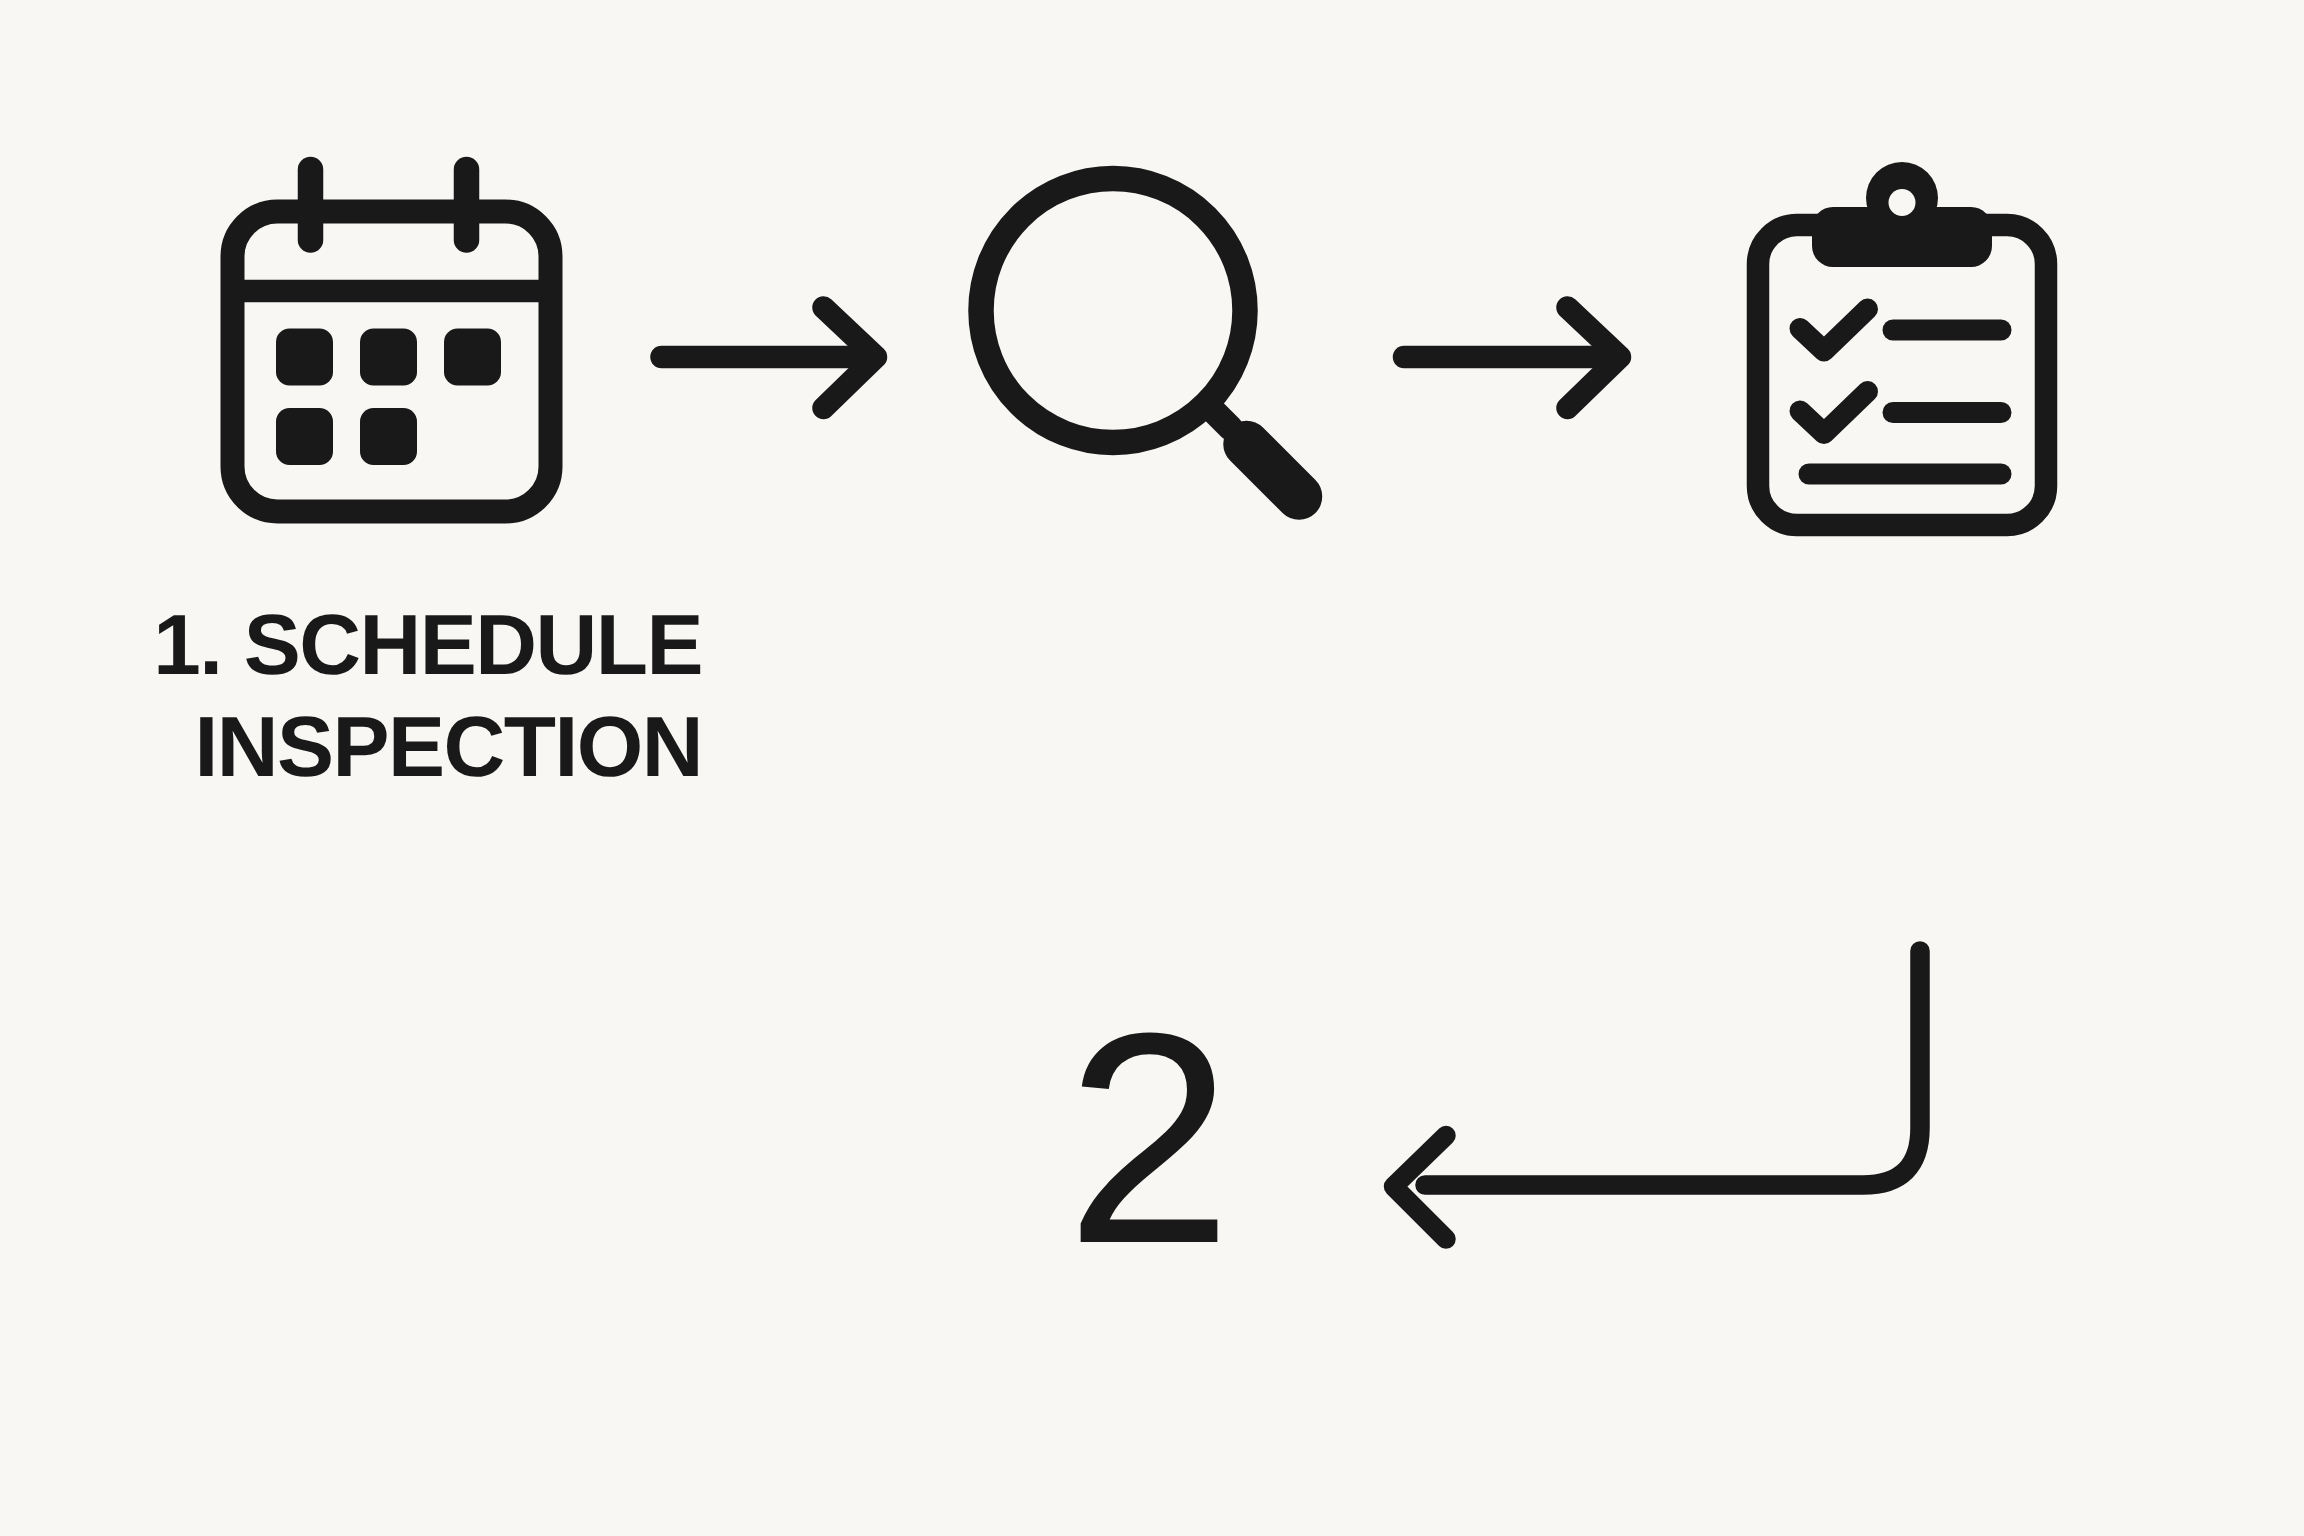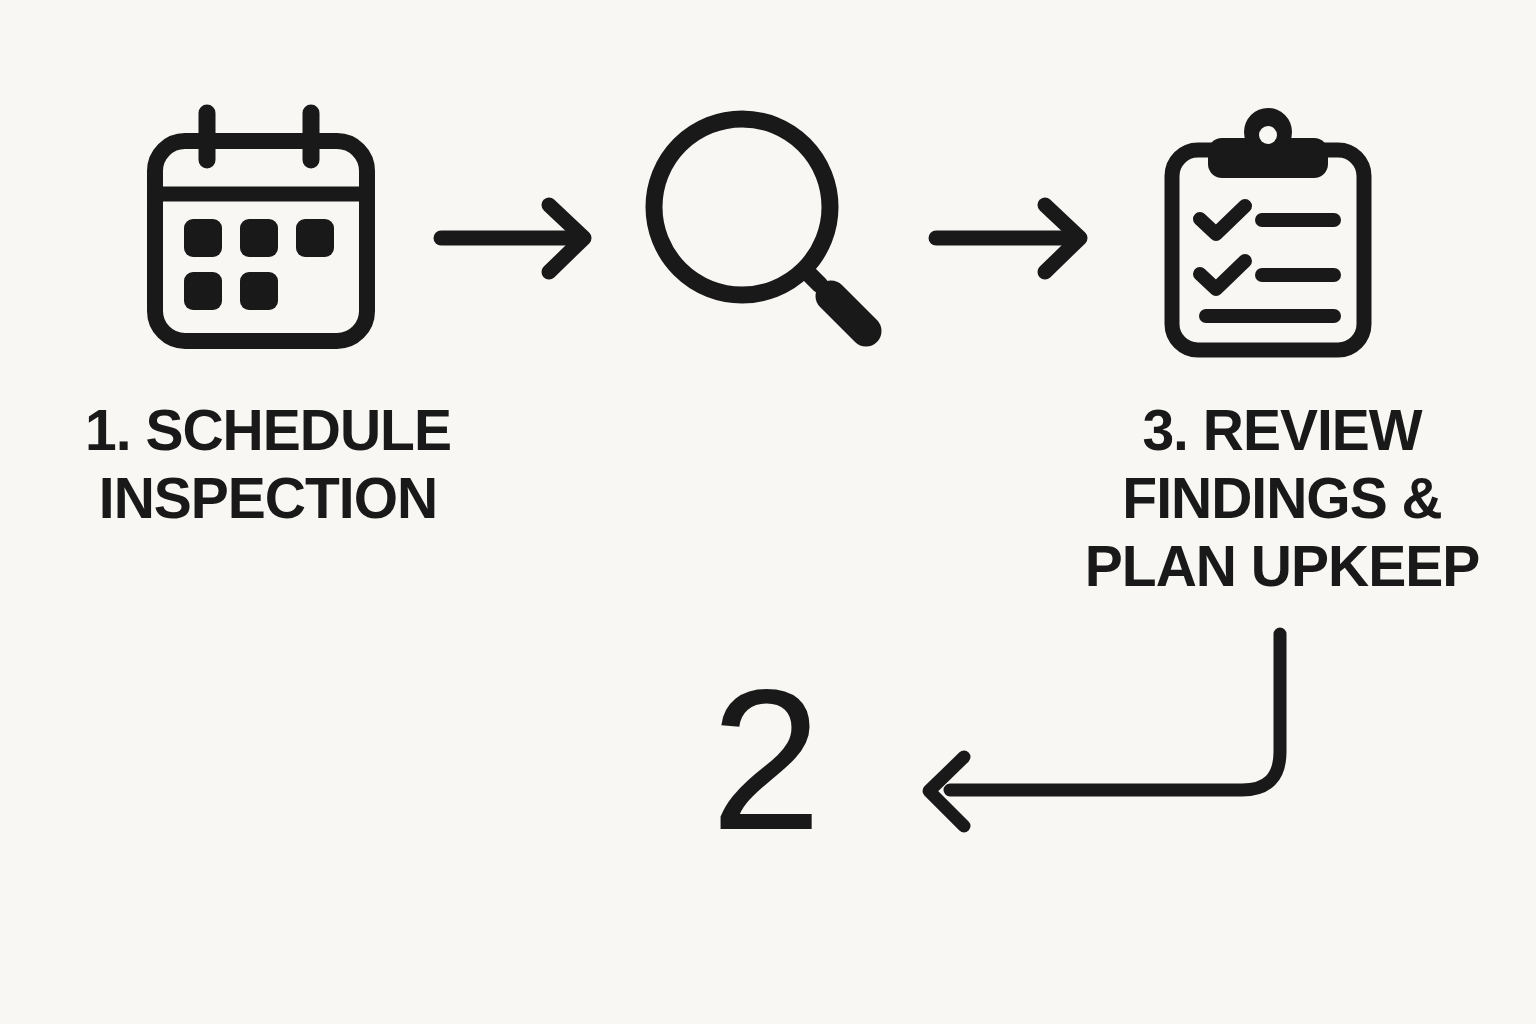--- a/index.html
+++ b/index.html
@@ -40,21 +40,21 @@
     stroke: none;
   }
   .step-label {
     position: absolute;
     top: 396px;
     font-size: 57px;
     font-weight: 700;
     line-height: 68px;
     letter-spacing: -1px;
     color: var(--ink);
-    text-align: center;
+    text-align: right;
     white-space: pre-line;
   }
   .step-label-1 { left: 68px;  width: 400px; }
   .step-label-2 { left: 550px; width: 470px; }
   .step-label-3 { left: 1062px; width: 440px; }
   .page-number {
     position: absolute;
     top: 660px;
     left: 700px;
     width: 132px;
@@ -116,19 +116,16 @@
       <path class="ink-stroke" d="M 1280 634 L 1280 752 Q 1280 790 1242 790 L 950 790" stroke-width="13"></path>
       <polyline class="ink-stroke" points="964,757 929,791 964,826" stroke-width="13"></polyline>
     </g>
 
   </svg>
 
   <div class="step-label step-label-1">1. SCHEDULE
 INSPECTION</div>
 
 
-  <div class="step-label step-label-3">3. REVIEW
-FINDINGS &amp;
-PLAN UPKEEP</div>
 
   <div class="page-number">2</div>
 
 </div>
 
 </body></html>

